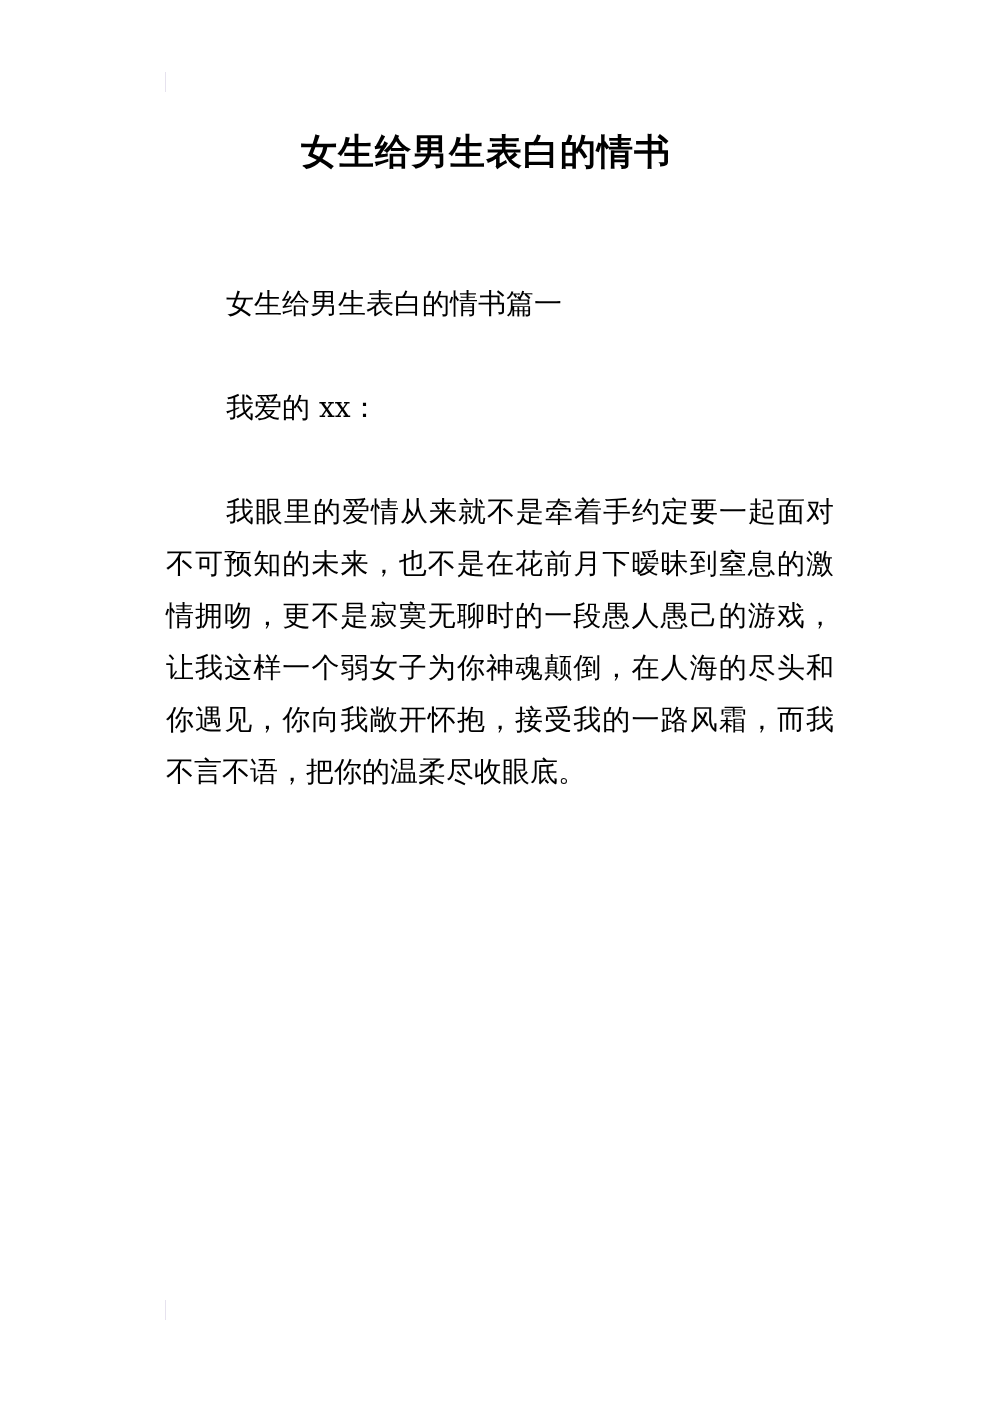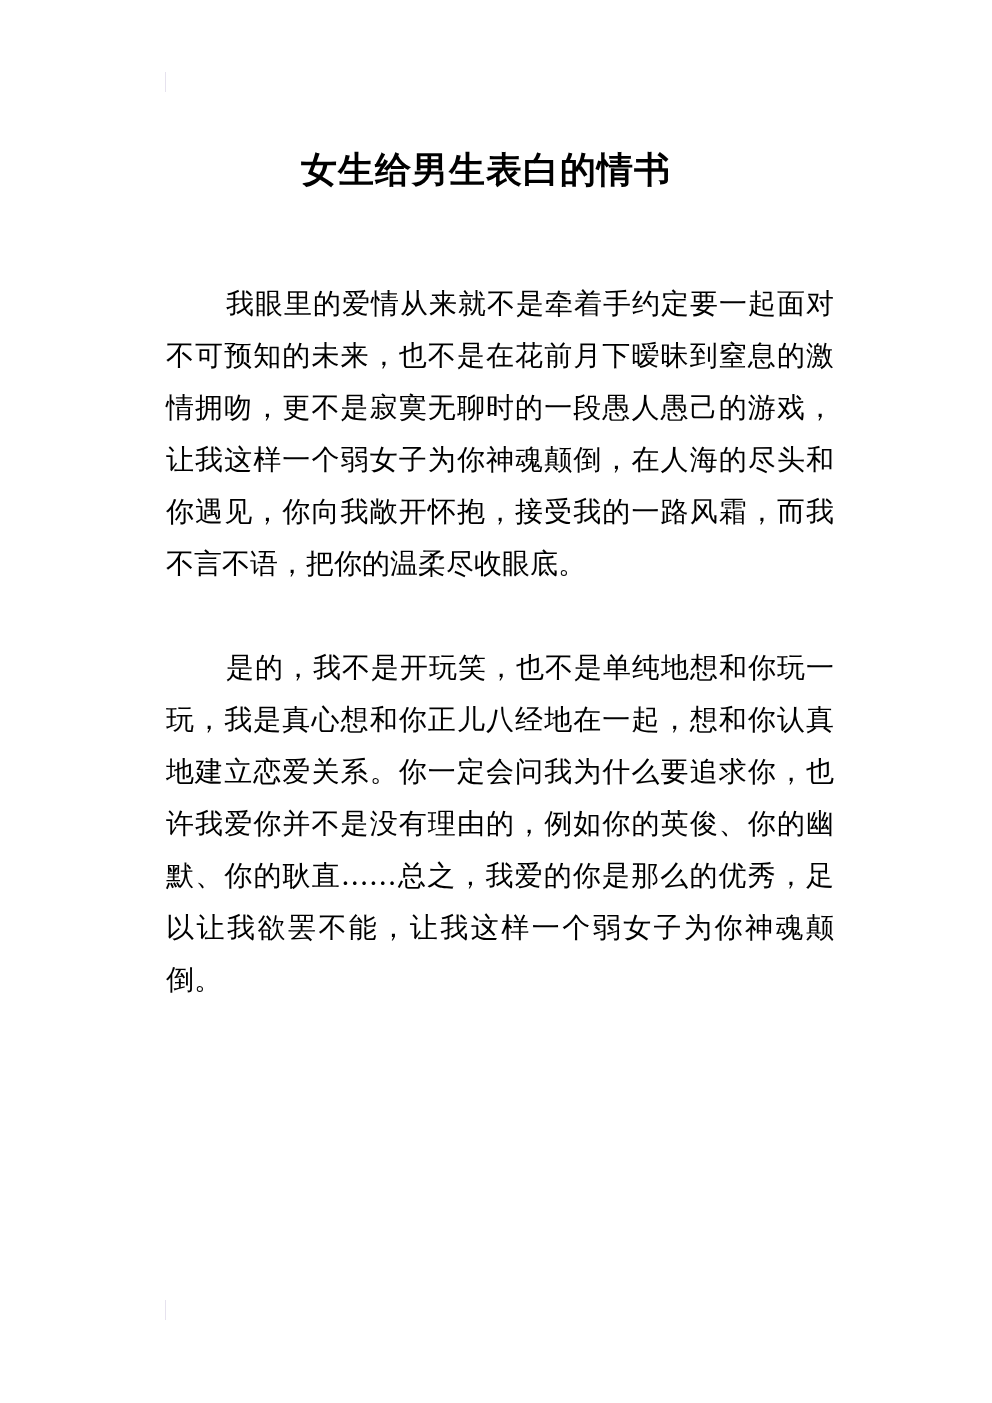--- a/index.html
+++ b/index.html
@@ -18,21 +18,21 @@
     .margin-mark {
       position: absolute;
       width: 1px;
       background: #e6e2ee;
     }
     .margin-mark.top { left: 165px; top: 72px; height: 20px; }
     .margin-mark.bottom { left: 165px; top: 1300px; height: 20px; }
 
     .title {
       position: absolute;
-      top: 120px;
+      top: 102px;
       left: 0;
       width: 972px;
       text-align: center;
       font-family: "DejaVu Sans", "Liberation Sans", sans-serif;
       font-weight: bold;
       font-size: 36px;
       letter-spacing: 1px;
       line-height: 52px;
     }
     .content {
@@ -54,17 +54,18 @@
     .content p.para-1 { margin-bottom: 52px; }
   </style>
 </head>
 <body>
 
 <div class="margin-mark top"></div>
 
 <h1 class="title">女生给男生表白的情书</h1>
 
 <div class="content">
+  <p class="heading">女生给男生表白的情书篇一</p>
+  <p class="salutation">我爱的 xx：</p>
   <p class="para-1">我眼里的爱情从来就不是牵着手约定要一起面对不可预知的未来，也不是在花前月下暧昧到窒息的激情拥吻，更不是寂寞无聊时的一段愚人愚己的游戏，让我这样一个弱女子为你神魂颠倒，在人海的尽头和你遇见，你向我敞开怀抱，接受我的一路风霜，而我不言不语，把你的温柔尽收眼底。</p>
-  <p class="para-2">是的，我不是开玩笑，也不是单纯地想和你玩一玩，我是真心想和你正儿八经地在一起，想和你认真地建立恋爱关系。你一定会问我为什么要追求你，也许我爱你并不是没有理由的，例如你的英俊、你的幽默、你的耿直……总之，我爱的你是那么的优秀，足以让我欲罢不能，让我这样一个弱女子为你神魂颠倒。</p>
 </div>
 
 <div class="margin-mark bottom"></div>
 
 </body></html>

